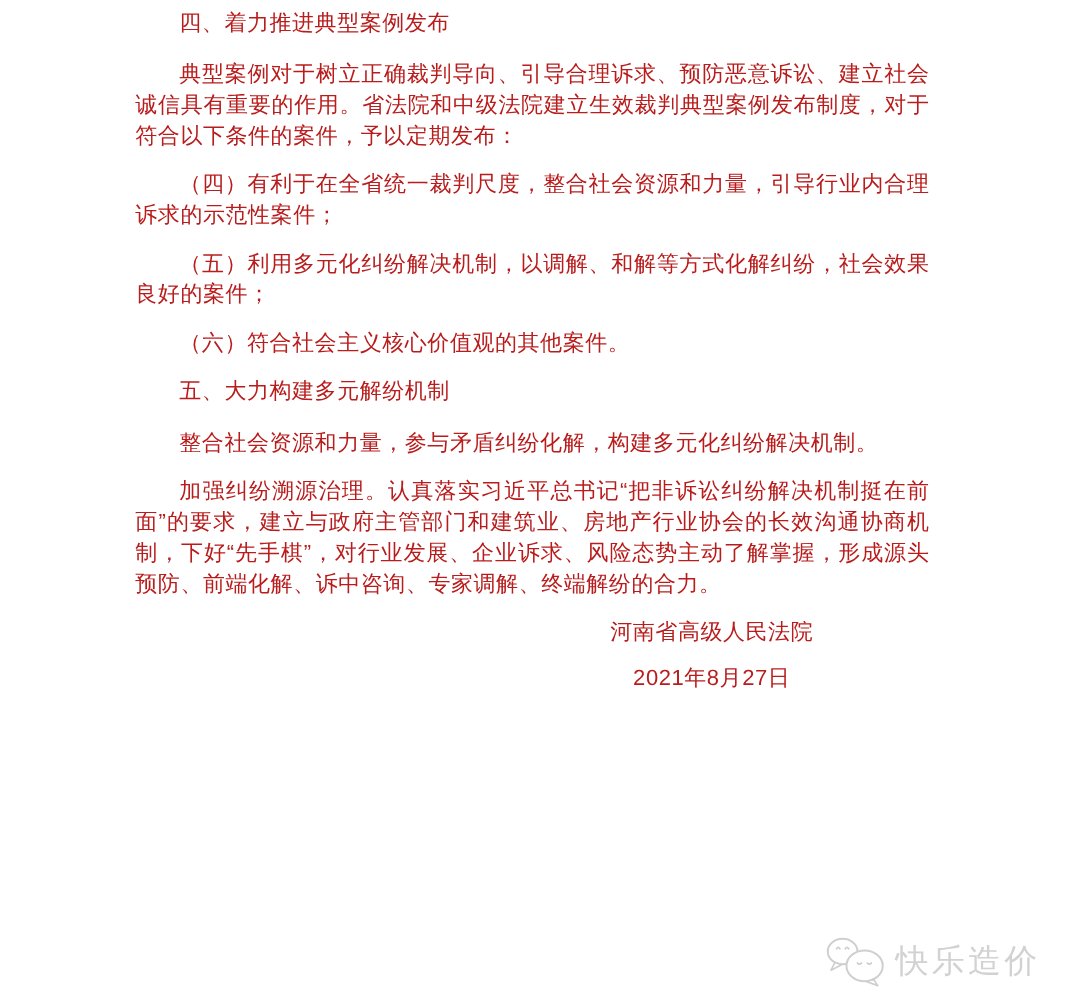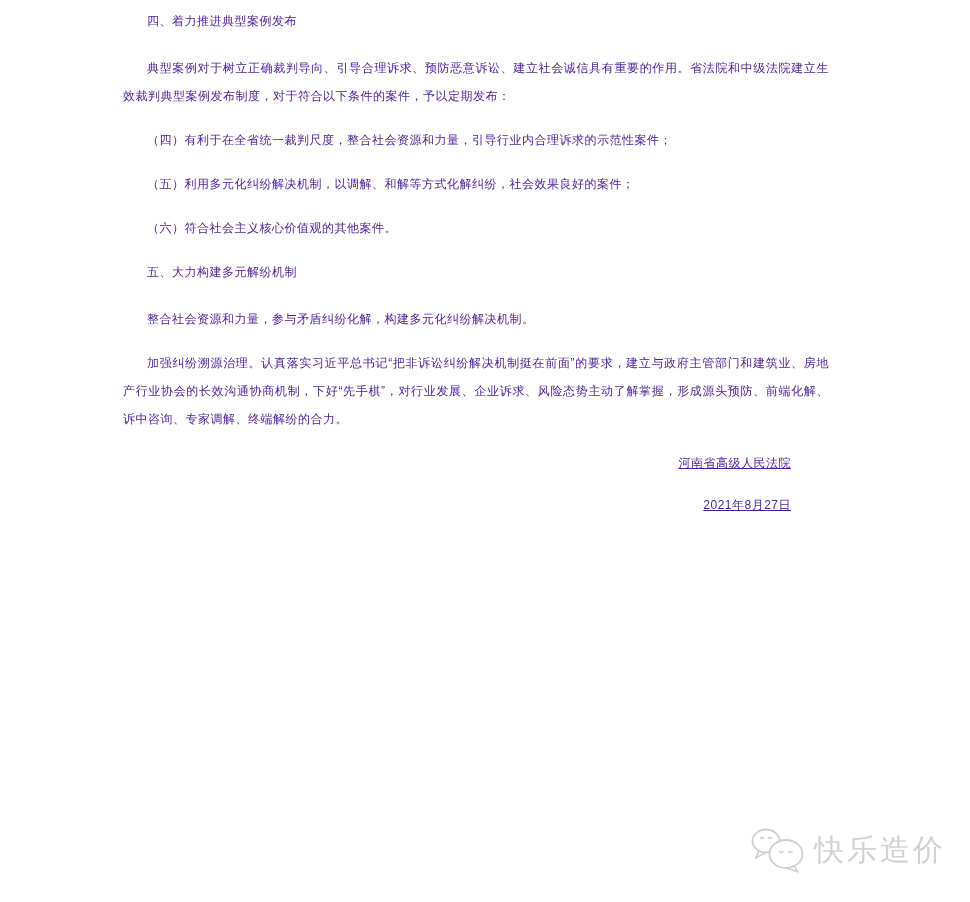--- a/index.html
+++ b/index.html
@@ -13,47 +13,46 @@
     height: 902px;
     background: #ffffff;
     overflow: hidden;
     font-family: "Liberation Sans", "DejaVu Sans", sans-serif;
   }
   .doc {
     box-sizing: border-box;
     padding: 7px 125px 0 123px;
   }
   .para {
-    margin: 0 16px 16px 0;
-    font-size: 12px;
+    margin: 0 0 16px 0;
+    font-size: 20px;
     line-height: 28px;
-    color: #4c1d95;
+    color: #b91c1c;
     text-align: justify;
     text-indent: 2em;
     letter-spacing: 0.5px;
     font-weight: 400;
   }
   .heading {
     margin-bottom: 19px;
   }
   .signature-block {
     width: 320px;
     margin-left: 364px;
     text-align: center;
   }
   .signature-block .para {
     text-indent: 0;
-    text-align: right;
+    text-align: center;
     margin-bottom: 14px;
-    text-decoration: underline;
   }
   .watermark {
     position: absolute;
     right: 24px;
-    bottom: 28px;
+    bottom: 4px;
     display: flex;
     align-items: center;
     gap: 6px;
   }
   .wm-icon {
     display: inline-block;
     width: 58px;
     height: 48px;
   }
   .wm-text {

